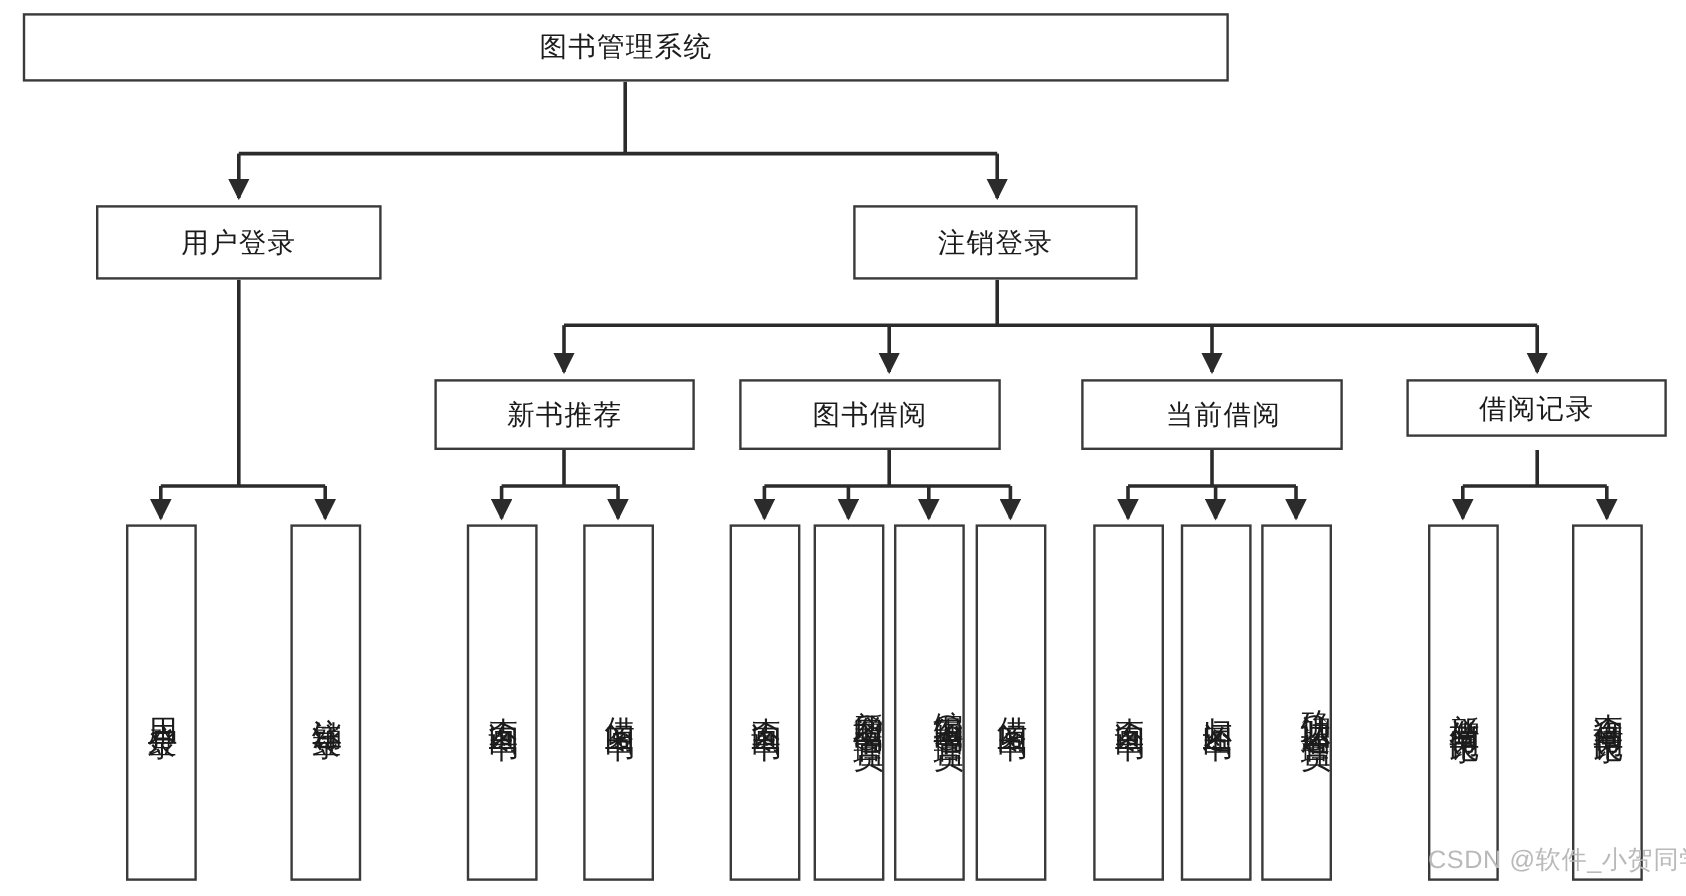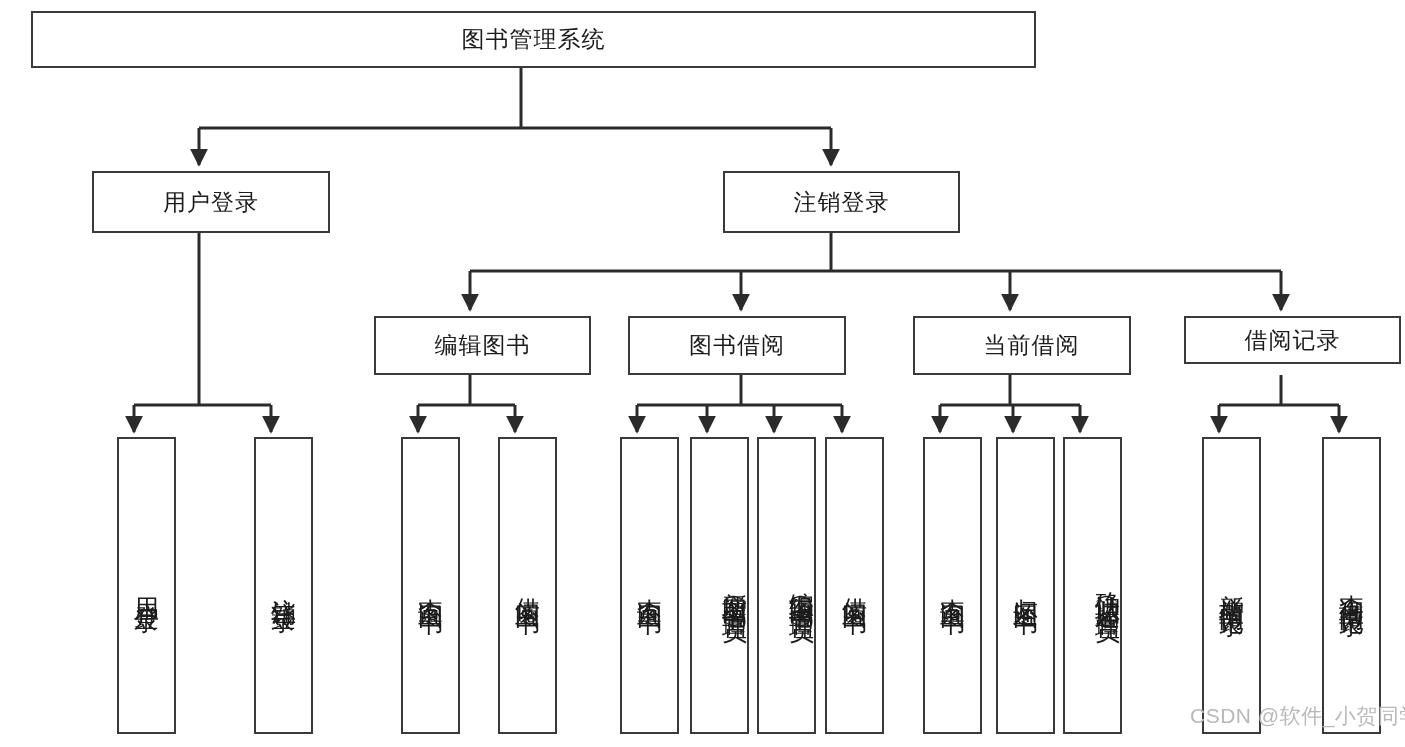--- a/index.html
+++ b/index.html
@@ -27,21 +27,20 @@
   .node {
     position: absolute;
     box-sizing: border-box;
     border: 2px solid #3a3a3a;
     background: #ffffff;
     display: flex;
     align-items: center;
     justify-content: center;
     color: #1b1b1b;
     z-index: 3;
-    margin-left: 12px;
   }
   .node.horiz {
     font-size: 23px;
     letter-spacing: 1px;
   }
   .node.vert {
     writing-mode: vertical-rl;
     text-orientation: upright;
     font-size: 25px;
     letter-spacing: 4px;
@@ -116,21 +115,21 @@
       <path d="M 1219 405 L 1219 432" marker-end="url(#arrow)"></path>
       <path d="M 1339 405 L 1339 432" marker-end="url(#arrow)"></path>
     </g>
   </svg>
 
   <div class="node horiz" id="node-root" style="left: 19px; top: 11px; width: 1005px; height: 57px;">图书管理系统</div>
 
   <div class="node horiz" id="node-l2-0" style="left: 80px; top: 171px; width: 238px; height: 62px;">用户登录</div>
   <div class="node horiz" id="node-l2-1" style="left: 711px; top: 171px; width: 237px; height: 62px;">注销登录</div>
 
-  <div class="node horiz" id="node-l3-0" style="left: 362px; top: 316px; width: 217px; height: 59px;">编辑图书</div>
+  <div class="node horiz" id="node-l3-0" style="left: 362px; top: 316px; width: 217px; height: 59px;">新书推荐</div>
   <div class="node horiz" id="node-l3-1" style="left: 616px; top: 316px; width: 218px; height: 59px;">图书借阅</div>
   <div class="node horiz" id="node-l3-2" style="left: 901px; top: 316px; width: 218px; height: 59px; padding-left: 19px;">当前借阅</div>
   <div class="node horiz" id="node-l3-3" style="left: 1172px; top: 316px; width: 217px; height: 48px;">借阅记录</div>
 
   <div class="node vert" id="node-leaf-0" style="left: 105px; top: 437px; width: 59px; height: 297px; align-items: center; padding-top: 0px;">用户登录</div>
   <div class="node vert" id="node-leaf-1" style="left: 242px; top: 437px; width: 59px; height: 297px; align-items: center; padding-top: 0px;">注销登录</div>
   <div class="node vert" id="node-leaf-2" style="left: 389px; top: 437px; width: 59px; height: 297px; align-items: center; padding-top: 0px;">查询图书</div>
   <div class="node vert" id="node-leaf-3" style="left: 486px; top: 437px; width: 59px; height: 297px; align-items: center; padding-top: 0px;">借阅图书</div>
   <div class="node vert" id="node-leaf-4" style="left: 608px; top: 437px; width: 59px; height: 297px; align-items: center; padding-top: 0px;">查询图书</div>
   <div class="node vert topjust" id="node-leaf-5" style="left: 678px; top: 437px; width: 59px; height: 297px;">新增图书（管理员）</div>

